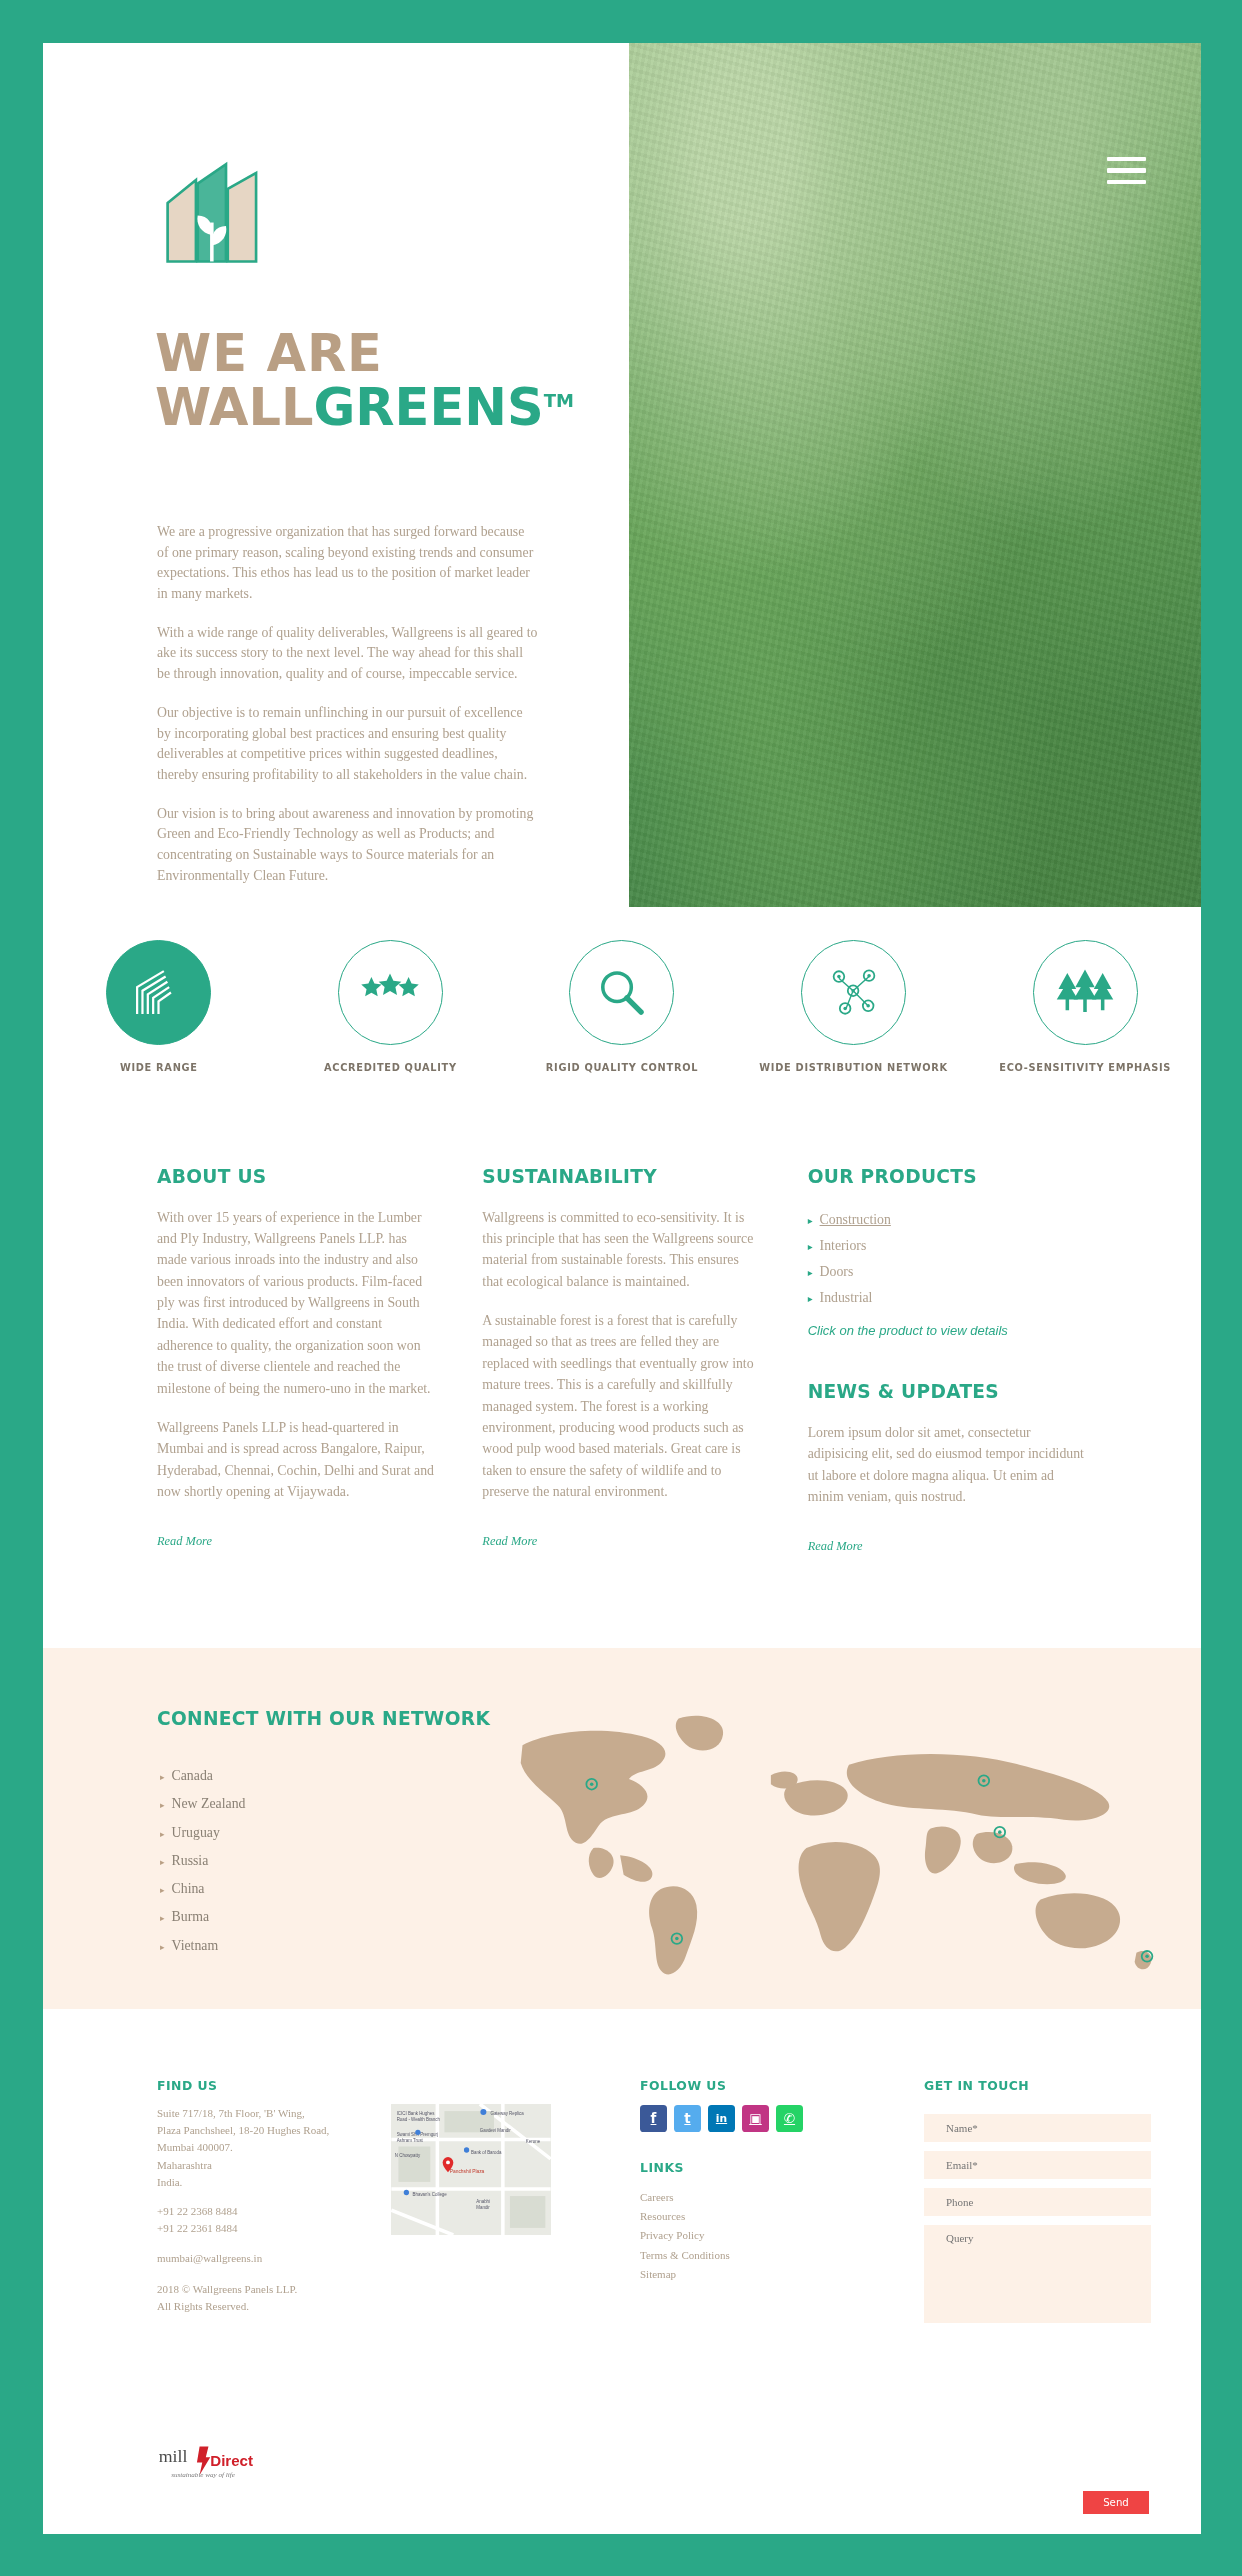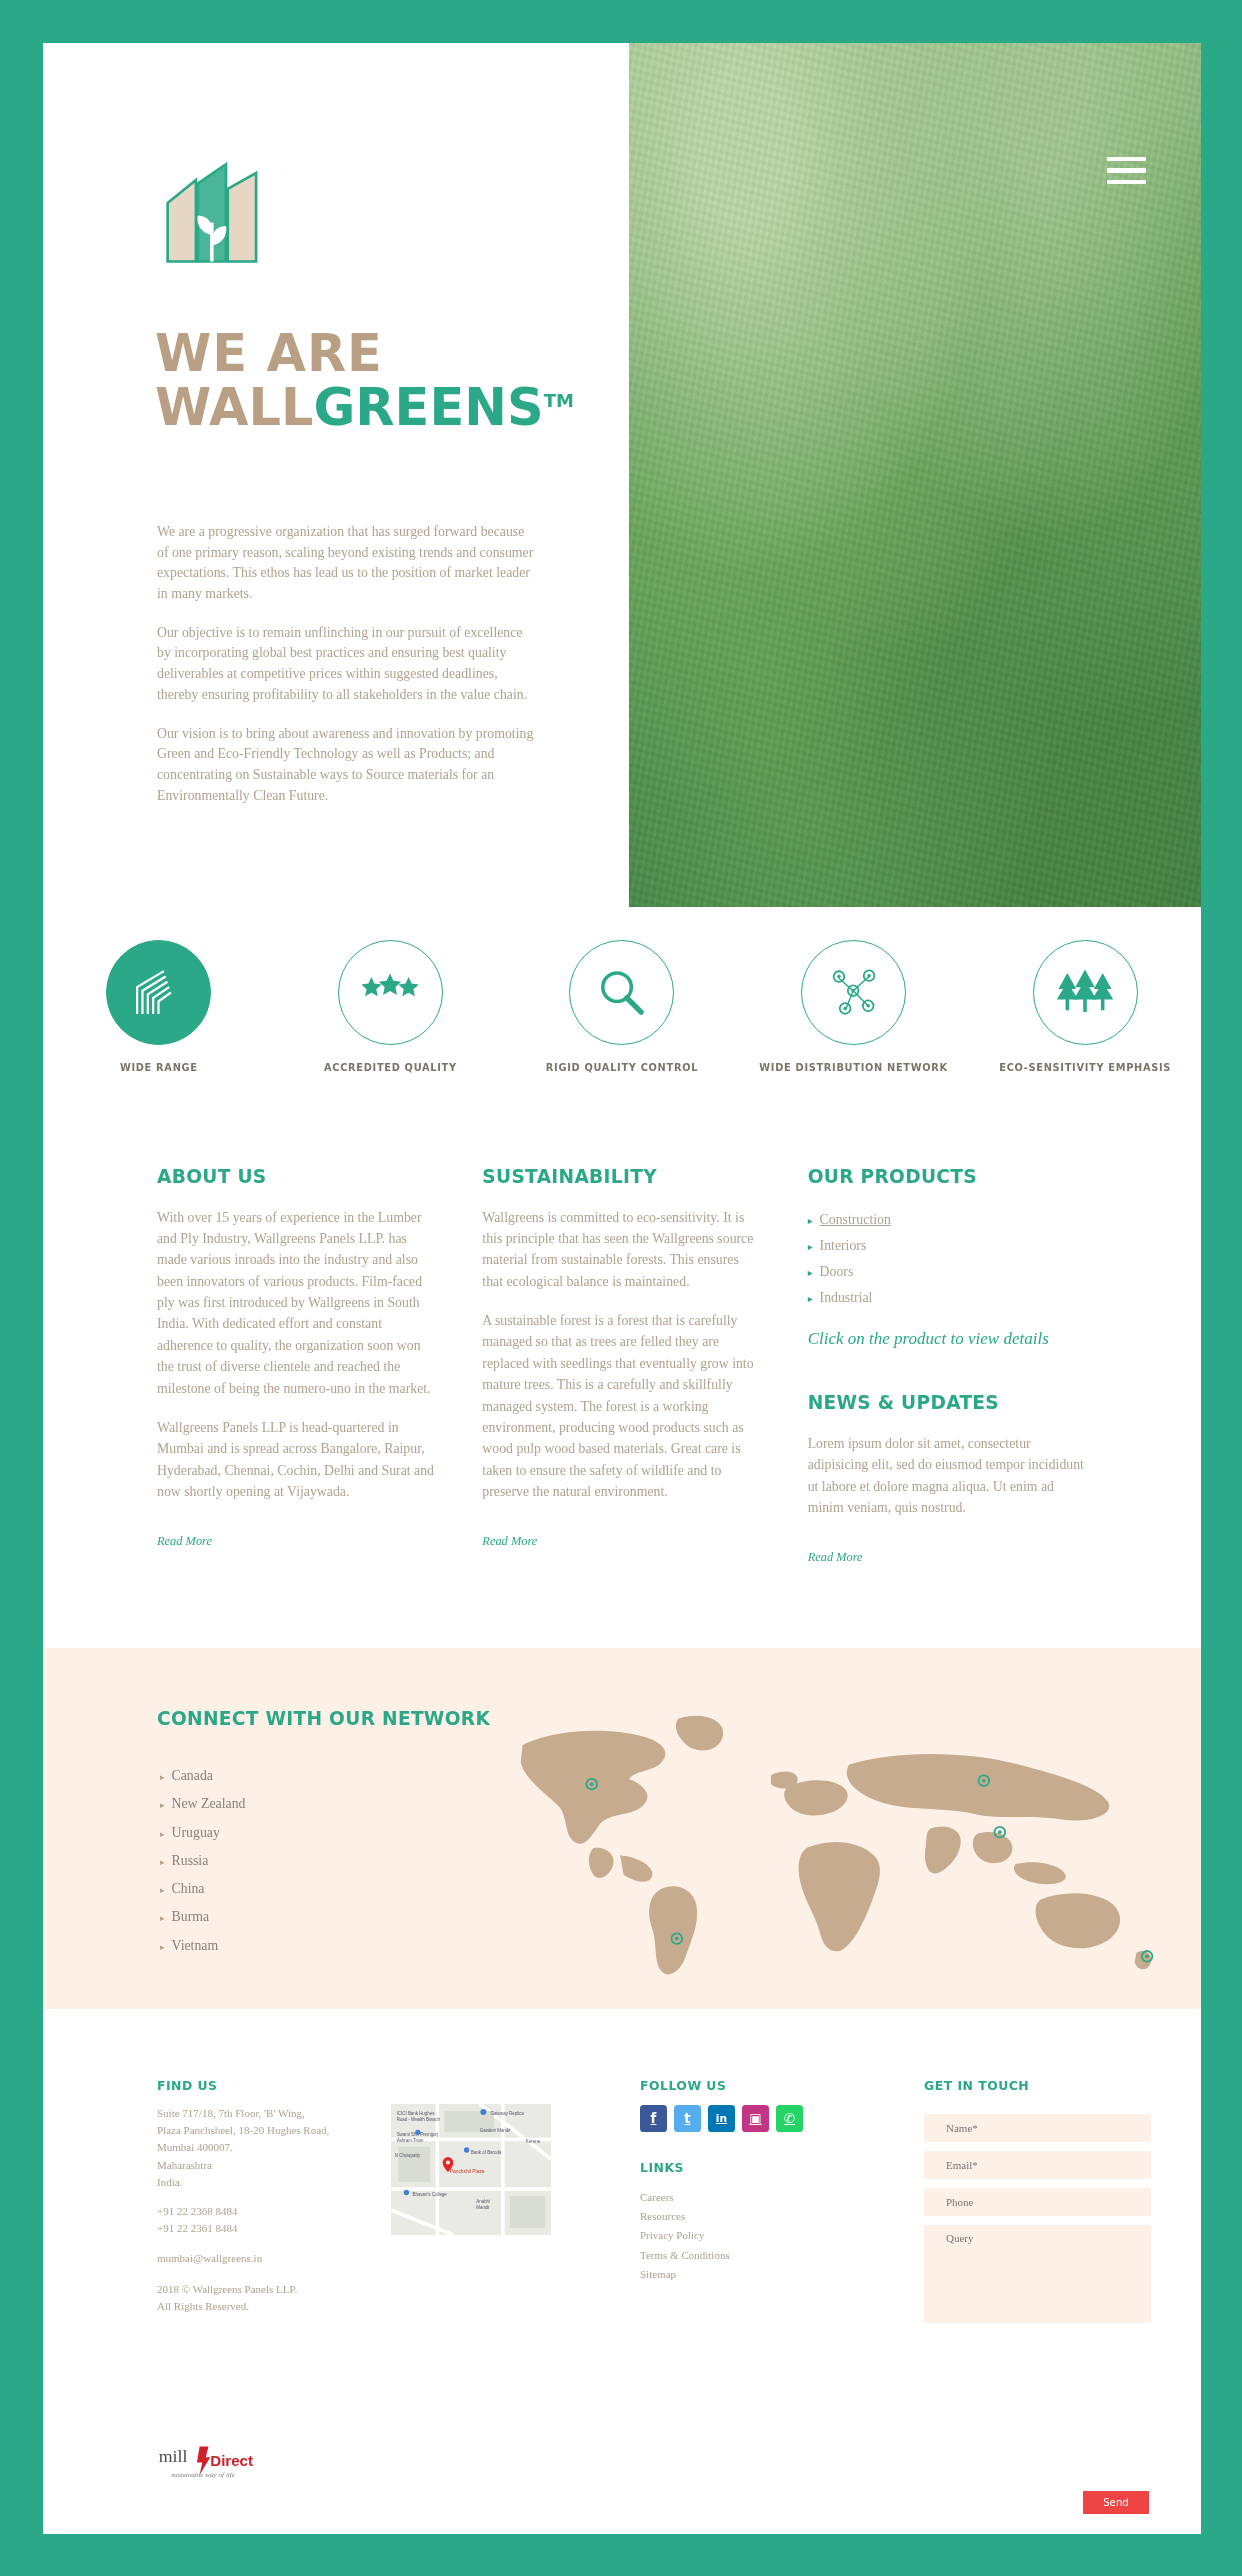--- a/index.html
+++ b/index.html
@@ -80,21 +80,21 @@
   
   .cols { position:absolute; top:1123px; left:0; width:100%; padding: 0 114px; display:flex; gap: 46px; }
   .col { width: 293px; }
   .col h2 { font-family:"DejaVu Sans", sans-serif; font-size: 18.6px; letter-spacing:0.3px; color:#2aa887; font-weight:700; margin-bottom: 19.5px; }
   .col p { font-family:"Liberation Serif", serif; font-size: 13.8px; line-height:1.55; color:#b0a18f; margin-bottom: 18px; }
   .readmore { font-family:"Liberation Serif", serif; font-style:italic; font-size:12.4px; color:#2aa887; text-decoration:none; display:inline-block; margin-top:14px; }
   .prodlist { list-style:none; margin: 1.8px 0 10.7px; }
   .prodlist li { font-family:"Liberation Serif", serif; font-size:13.8px; color:#b0a18f; line-height:1.9; }
   .prodlist li::before { content:"\25B8"; color:#2aa887; font-size:9.8px; margin-right:7px; }
   .prodlist li.active span { text-decoration: underline; color:#b0a18f; }
-  .prodnote { font-family:Liberation Serif, serif; font-style:italic; font-size:17px; color:#2aa887; margin-top:18px; }
+  .prodnote { font-family:Liberation Sans, sans-serif; font-style:italic; font-size:13px; color:#2aa887; margin-top:12px; }
 
   
   .network { position:absolute; top:1605px; left:0; width:100%; height:361px; background:#fdf1e7; }
   .network h2 { position:absolute; left:114px; top:60px; font-family:"DejaVu Sans", sans-serif;
                 font-size: 18.6px; color:#2aa887; font-weight:700; letter-spacing:0.3px; }
   .countries { position:absolute; left:117px; top:114px; list-style:none; }
   .countries li { font-family:"Liberation Serif", serif; font-size:13.8px; color:#8a8074; line-height:2.05; }
   .countries li::before { content:"\25B8"; color:#b99f84; font-size:9px; margin-right:7px; }
   .map { position:absolute; left:444px; top:51px; width:692px; height:284px; }
 
@@ -146,20 +146,21 @@
       </svg>
     </div>
 
     <div class="headline">
       <div class="l1">WE ARE</div>
       <div class="l2"><span class="wall">WALL</span><span class="greens">GREENS</span><span class="tm">TM</span></div>
     </div>
 
     <div class="hero-copy">
       <p>We are a progressive organization that has surged forward because of one primary reason, scaling beyond existing trends and consumer expectations. This ethos has lead us to the position of market leader in many markets.</p>
+      <p>With a wide range of quality deliverables, Wallgreens is all geared to ake its success story to the next level. The way ahead for this shall be through innovation, quality and of course, impeccable service.</p>
       <p>Our objective is to remain unflinching in our pursuit of excellence by incorporating global best practices and ensuring best quality deliverables at competitive prices within suggested deadlines, thereby ensuring profitability to all stakeholders in the value chain.</p>
       <p>Our vision is to bring about awareness and innovation by promoting Green and Eco-Friendly Technology as well as Products; and concentrating on Sustainable ways to Source materials for an Environmentally Clean Future.</p>
     </div>
   </div>
 
   <div class="features">
 
     <div class="feature">
       <div class="fcircle filled">
         <svg width="57" height="57" viewBox="0 0 64 64">

